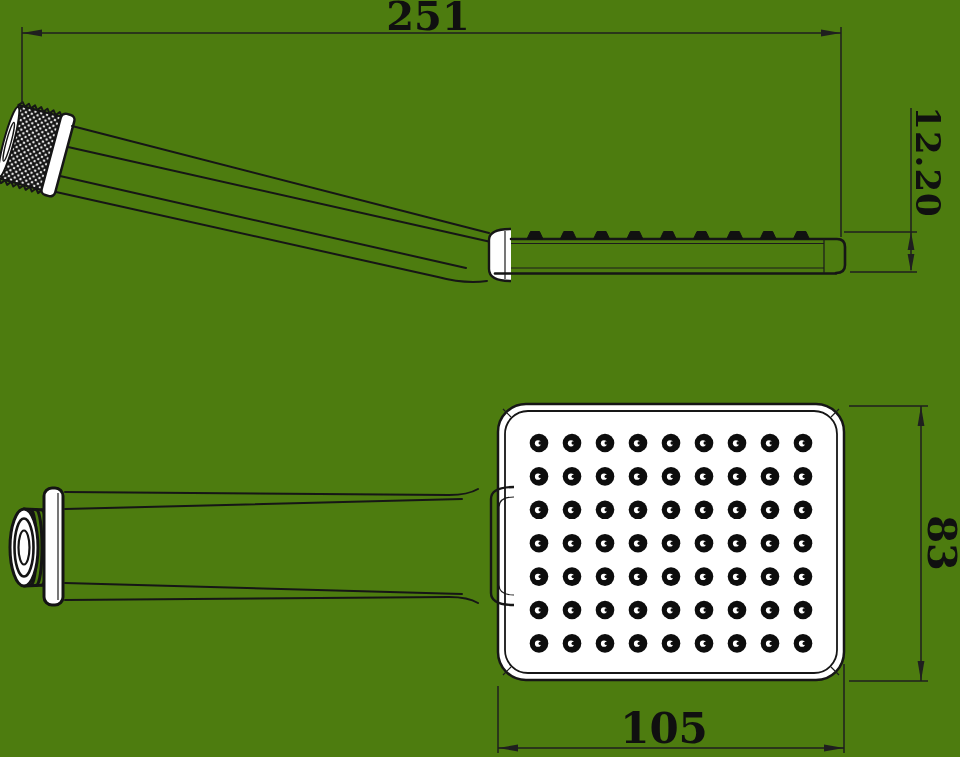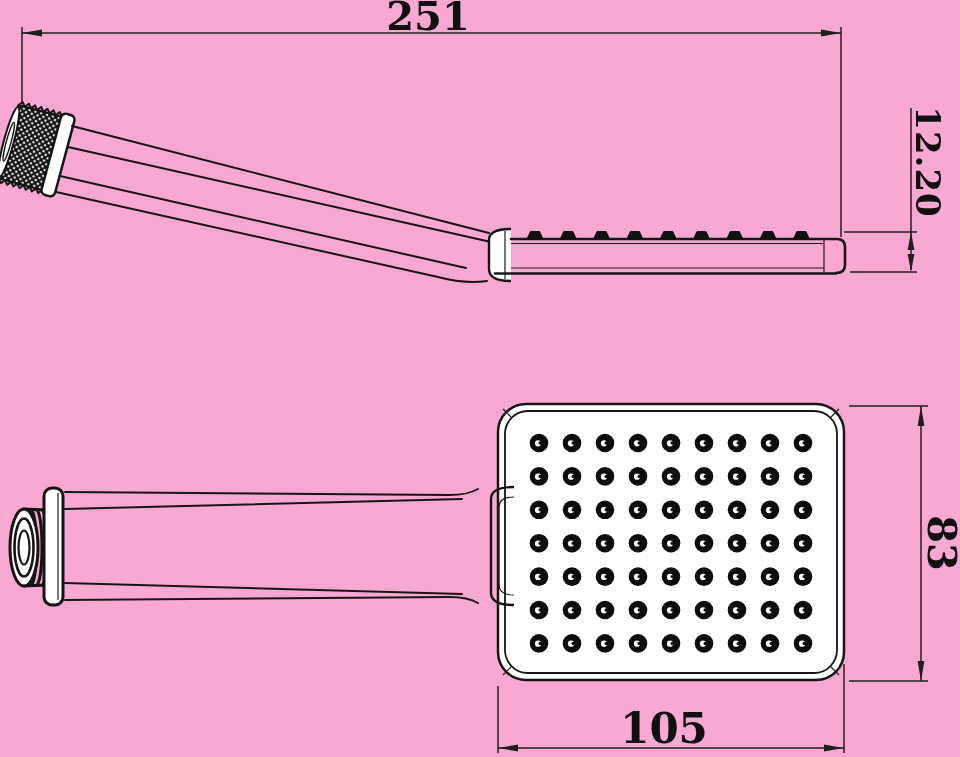--- a/index.html
+++ b/index.html
@@ -1,16 +1,16 @@
 <!DOCTYPE html>
 <html><head>
 <meta charset="utf-8">
 <style>
   html,body{margin:0;padding:0;background:#ffffff;}
-  .stage{width:960px;height:757px;position:relative;background:#f9a8d4;overflow:hidden;}
+  .stage{width:960px;height:757px;position:relative;background:#4d7c0f;overflow:hidden;}
   svg{display:block;}
   .edge{stroke:#161616;stroke-width:2;fill:none;stroke-linecap:round;stroke-linejoin:round;}
   .edge-thick{stroke:#161616;stroke-width:2.6;fill:none;stroke-linecap:round;stroke-linejoin:round;}
   .edge-heavy{stroke:#141414;stroke-width:3;fill:none;stroke-linecap:round;stroke-linejoin:round;}
   .thin{stroke:#1c1c1c;stroke-width:1.2;fill:none;}
   .whiteface{fill:#ffffff;}
   .dim{stroke:#1f1f1f;stroke-width:1.5;fill:none;}
   .arrow{fill:#1f1f1f;stroke:none;}
   .dimtxt{font-family:"DejaVu Serif","Liberation Serif",serif;font-weight:bold;fill:#101010;}
   .fs40{font-size:40px;}

